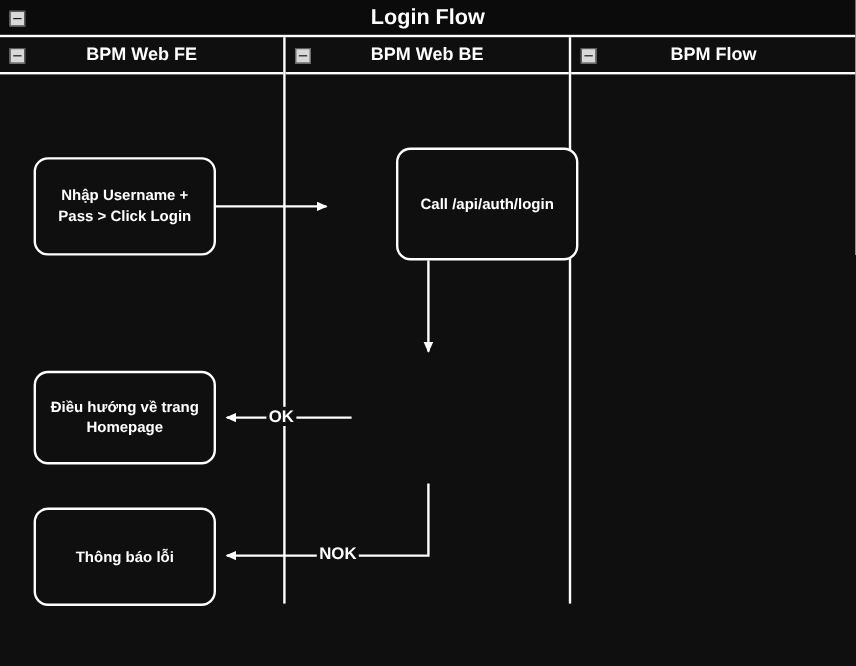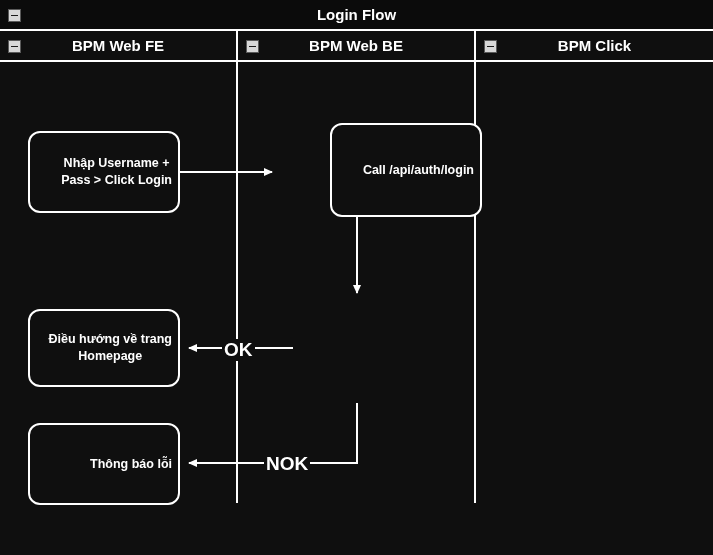--- a/index.html
+++ b/index.html
@@ -27,21 +27,21 @@
     border-bottom: 2px solid #ffffff;
     box-sizing: border-box;
   }
   .title-bar .title-text {
     position: absolute;
     left: 0; top: 0;
     width: 713px;
     line-height: 29px;
     text-align: center;
     color: #ffffff;
-    font-size: 15px;
+    font-size: 18px;
     font-weight: bold;
   }
   .collapse-box {
     position: absolute;
     width: 13px;
     height: 13px;
     background: #d8d8d8;
     border: 1px solid #5a5a5a;
     box-sizing: border-box;
   }
@@ -90,21 +90,21 @@
   .node {
     position: absolute;
     border: 2px solid #ffffff;
     border-radius: 12px;
     background: #0f0f0f;
     color: #ffffff;
     font-size: 12.5px;
     font-weight: bold;
     display: flex;
     align-items: center;
-    justify-content: flex-end;
+    justify-content: center;
     text-align: center;
     box-sizing: border-box;
     line-height: 1.35;
     padding: 2px 6px;
   }
   .node .node-label { display: block; white-space: pre-line; }
 
   
   .diamond-wrap {
     position: absolute;
@@ -133,21 +133,21 @@
   .connectors {
     position: absolute;
     left: 0; top: 0;
     width: 713px;
     height: 555px;
     pointer-events: none;
   }
   .edge-label {
     position: absolute;
     color: #ffffff;
-    font-size: 19px;
+    font-size: 14px;
     font-weight: bold;
     background: #0f0f0f;
     padding: 0 2px;
     white-space: nowrap;
   }
 </style>
 </head>
 <body>
 
 <div class="canvas">
@@ -167,21 +167,21 @@
   <div class="lane" style="left:238px; width:238px;">
     <div class="lane-header">
       <span class="collapse-box"></span>
       <span class="lane-title">BPM Web BE</span>
     </div>
   </div>
 
   <div class="lane last" style="left:476px; width:237px;">
     <div class="lane-header">
       <span class="collapse-box"></span>
-      <span class="lane-title">BPM Click</span>
+      <span class="lane-title">BPM Flow</span>
     </div>
   </div>
 
   <svg class="connectors">
     <defs>
       <marker id="arrow" markerWidth="10" markerHeight="10" refX="8" refY="4" orient="auto" markerUnits="userSpaceOnUse">
         <path d="M0,0 L9,4 L0,8 z" fill="#ffffff"></path>
       </marker>
     </defs>
 

